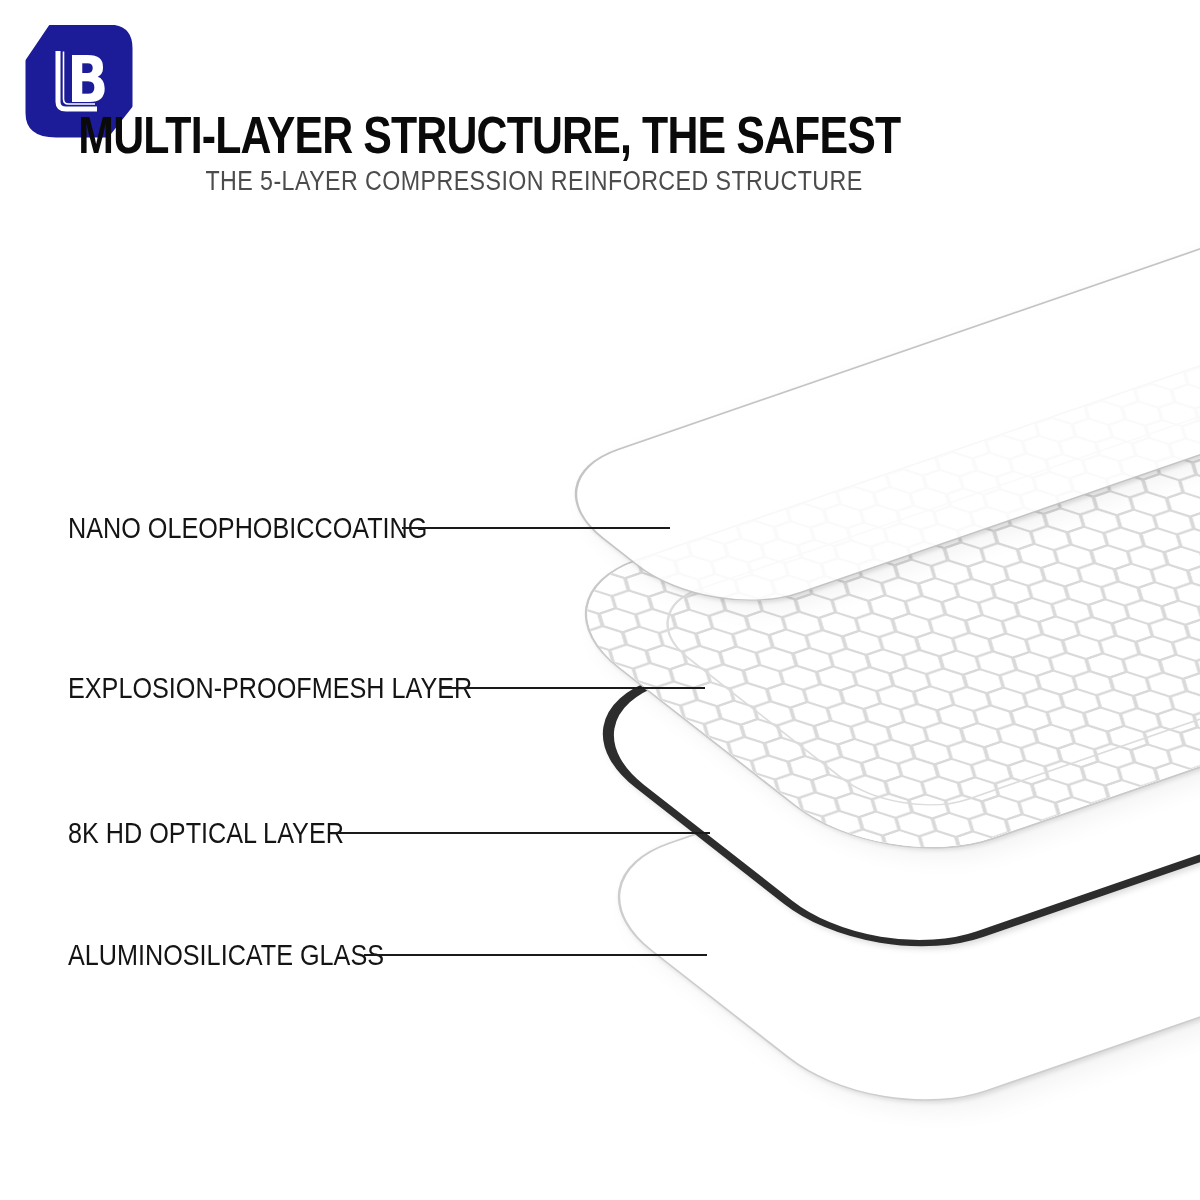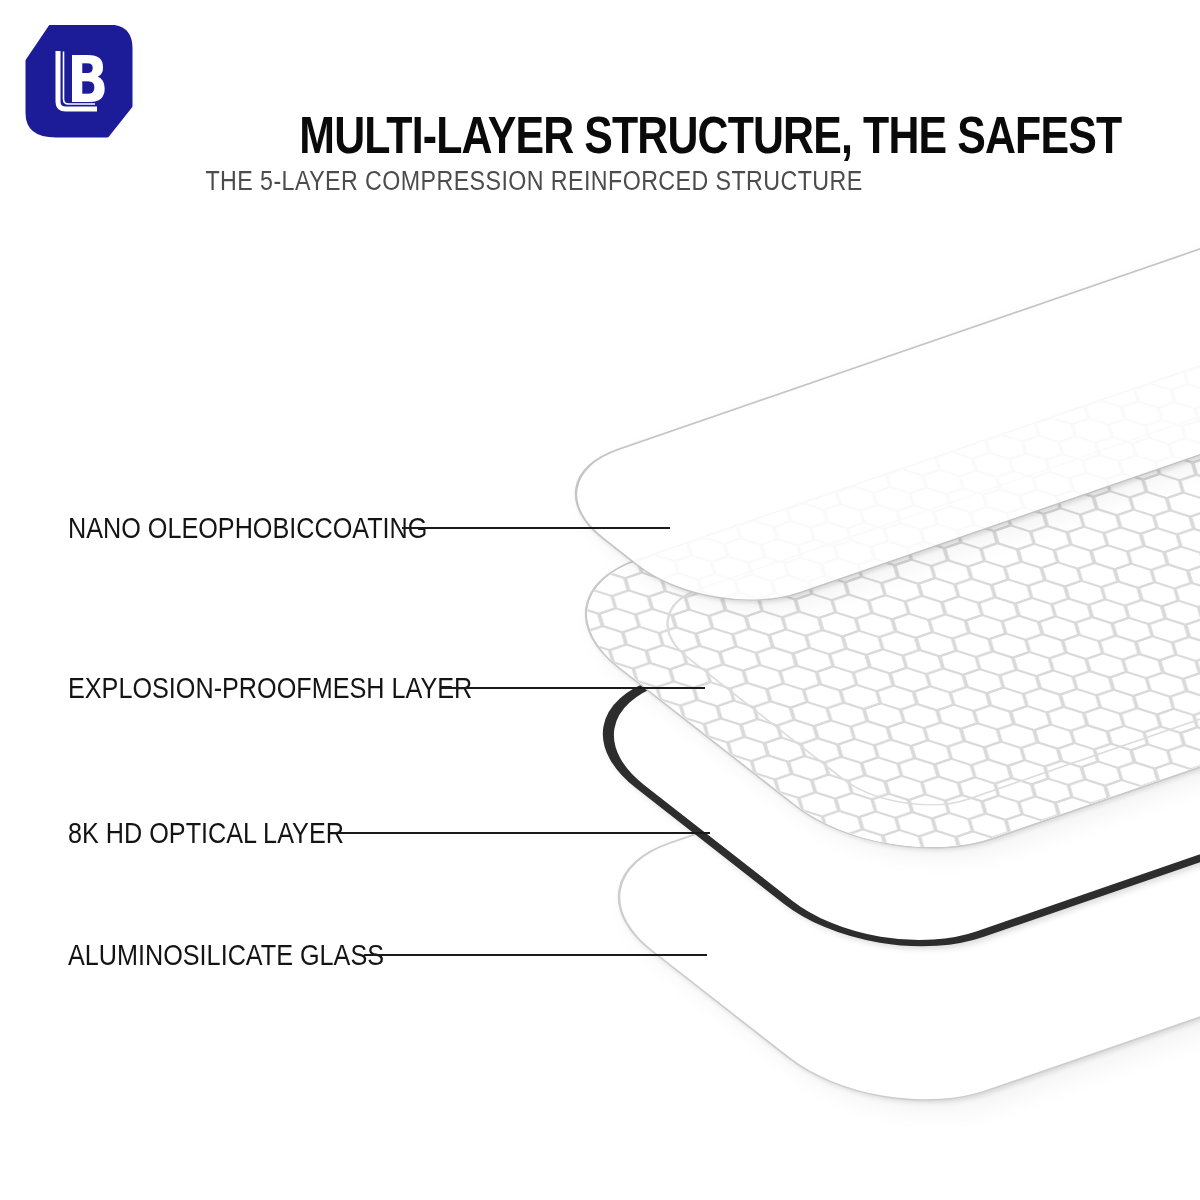--- a/index.html
+++ b/index.html
@@ -2,21 +2,21 @@
 <html><head>
 <meta charset="utf-8">
 <style>
   html,body{margin:0;padding:0;background:#ffffff;}
   #stage{
     position:relative;width:1200px;height:1200px;background:#ffffff;
     overflow:hidden;font-family:"Liberation Sans",sans-serif;
   }
   
   #logo{position:absolute;left:25px;top:25px;width:108px;height:113px;}
-  .title-wrap{position:absolute;left:0;top:106px;width:1200px;text-align:right;}
+  .title-wrap{position:absolute;left:0;top:106px;width:1200px;text-align:left;}
   .title{
     display:inline-block;white-space:nowrap;
     font-size:51px;font-weight:700;color:#0a0a0a;letter-spacing:-1px;
     transform:scaleX(0.84);transform-origin:50% 50%;
   }
   .subtitle-wrap{position:absolute;left:0;top:166px;width:1068px;text-align:center;line-height:30px;}
   .subtitle-line{
     display:inline-block;white-space:nowrap;
     font-size:27px;font-weight:400;color:#4c4c4c;letter-spacing:0.5px;
     transform:scaleX(0.86);transform-origin:50% 50%;

